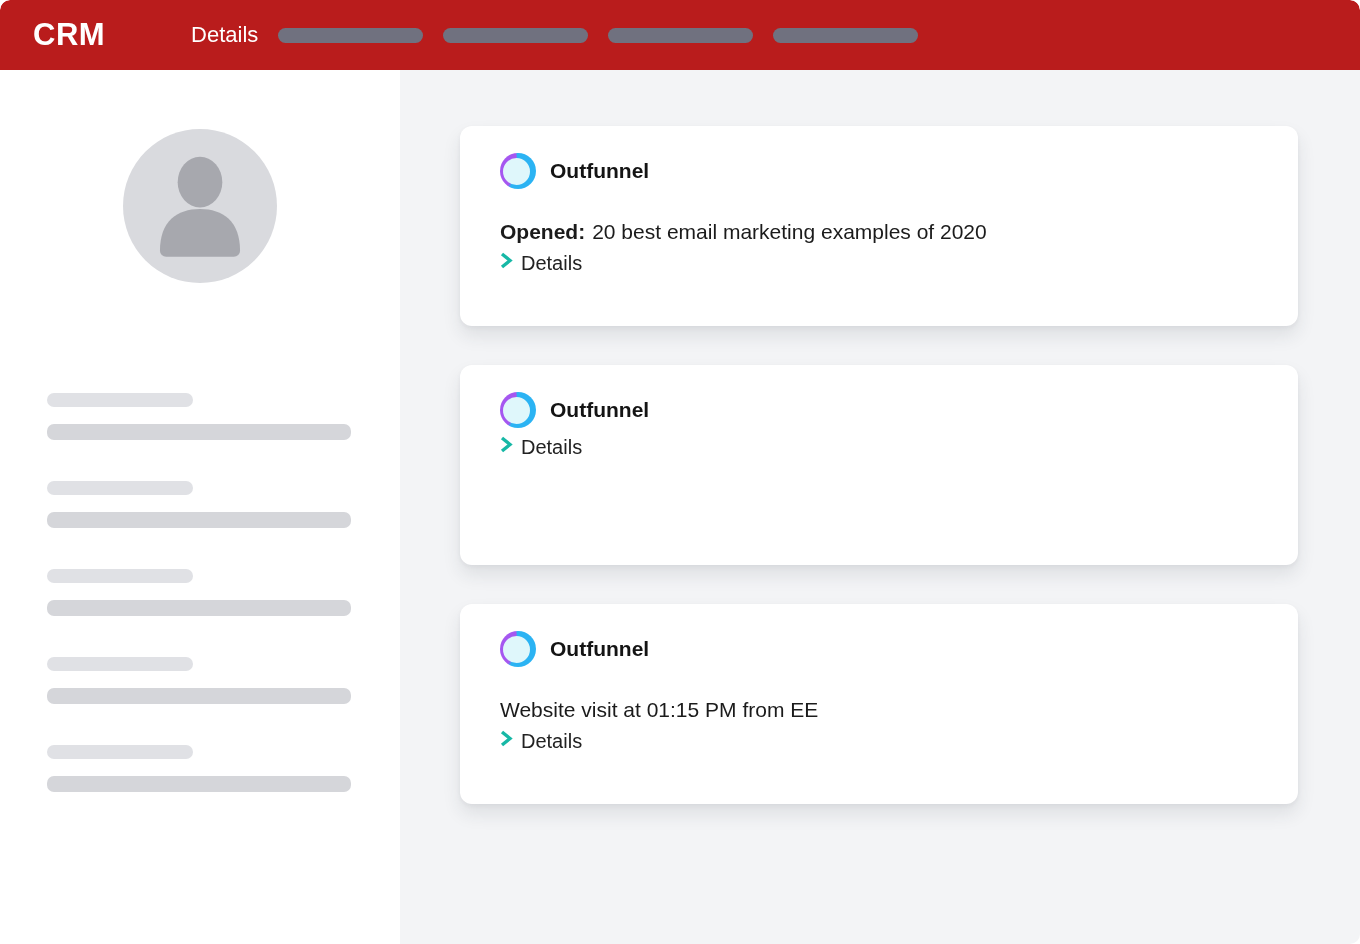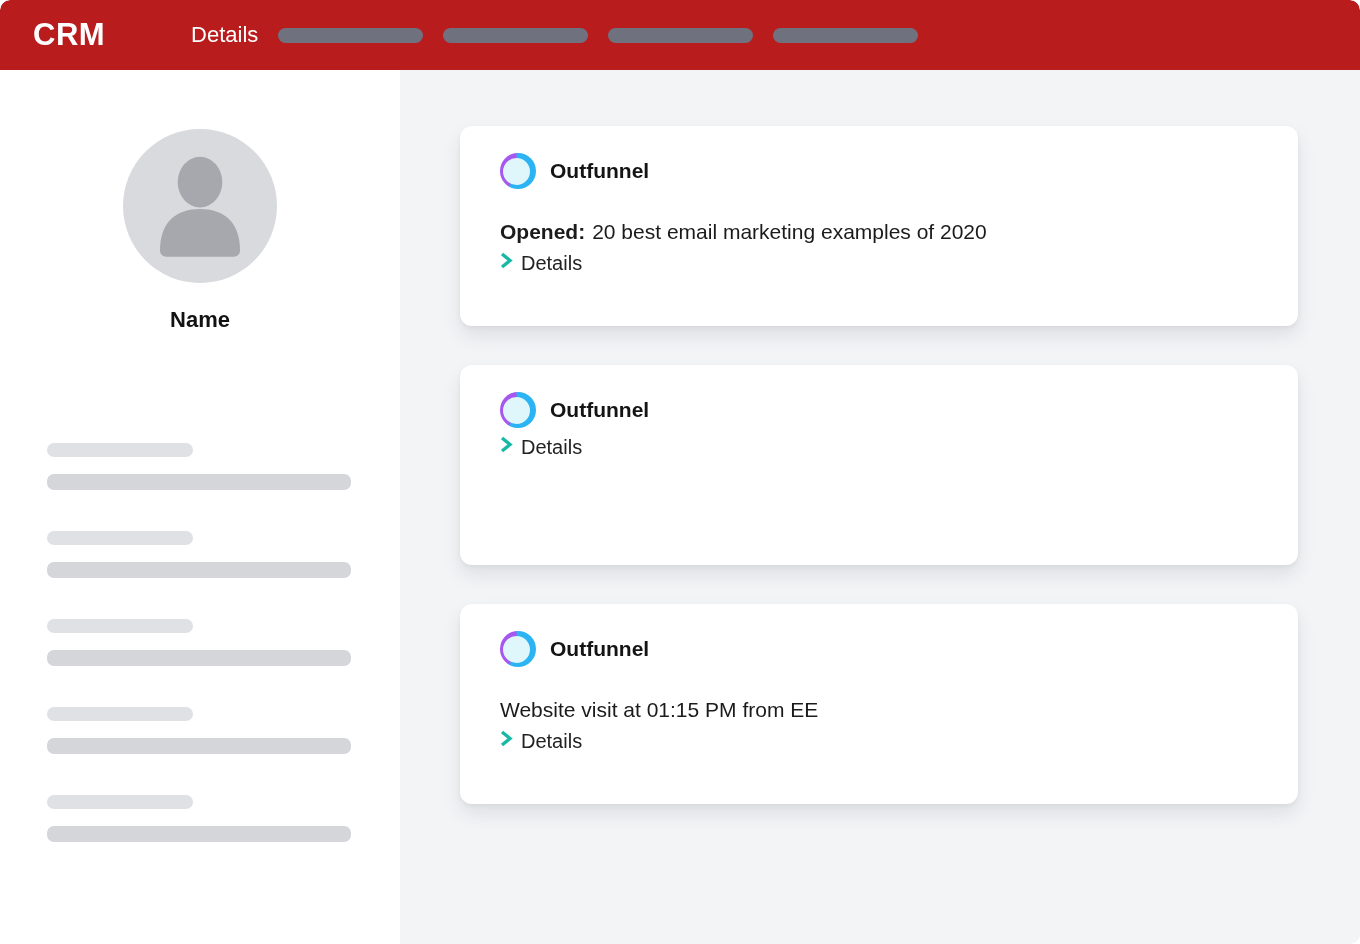--- a/index.html
+++ b/index.html
@@ -189,21 +189,20 @@
     </div>
   </div>
 
   <div class="sidebar">
     <div class="avatar">
       <svg width="154" height="154" viewBox="0 0 100 100">
         <ellipse cx="50" cy="34.5" rx="14.5" ry="16.5" fill="#A7A8AE"></ellipse>
         <path d="M24 79 c0 -19 11 -27 26 -27 c15 0 26 8 26 27 a4 4 0 0 1 -4 4 l-44 0 a4 4 0 0 1 -4 -4 z" fill="#A7A8AE"></path>
       </svg>
     </div>
-    <div class="contact-name">Name</div>
 
     <div class="sidebar-bars">
       <div class="bar-group">
         <div class="bar short"></div>
         <div class="bar long"></div>
       </div>
       <div class="bar-group">
         <div class="bar short"></div>
         <div class="bar long"></div>
       </div>

